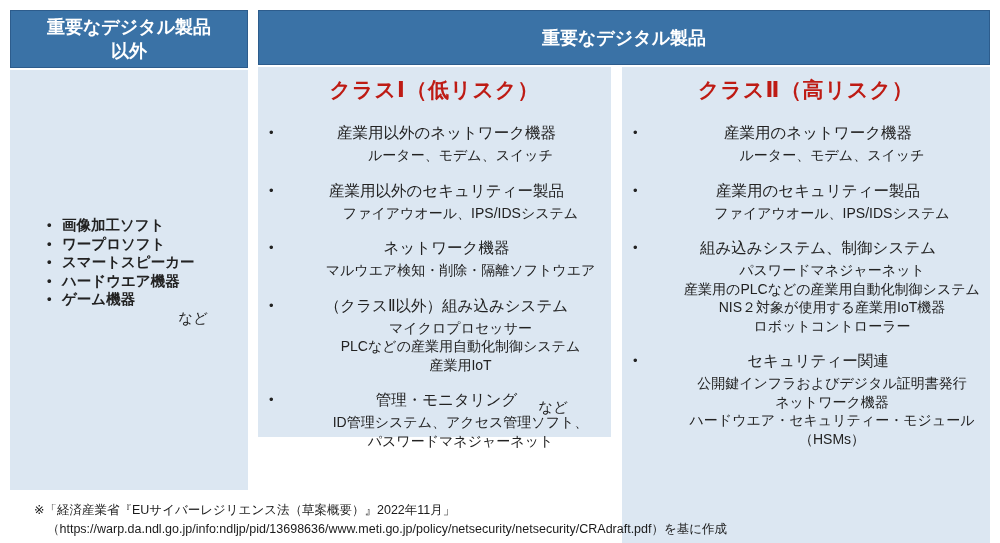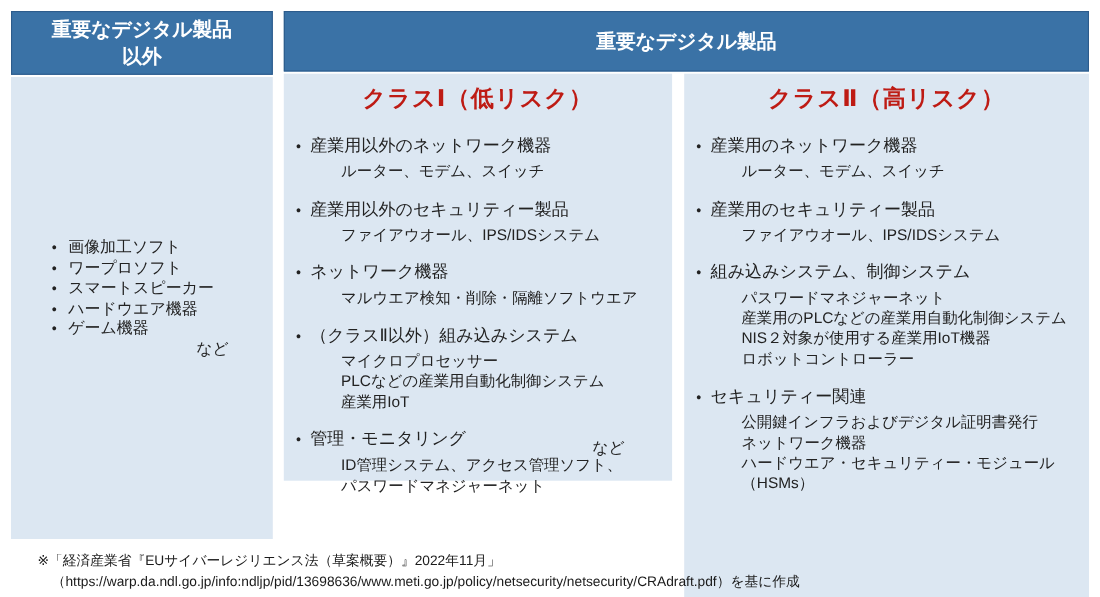--- a/index.html
+++ b/index.html
@@ -44,20 +44,21 @@
     background:var(--panel-bg);
     color:var(--body-text);
   }
   .left-panel{left:10px;top:70px;width:238px;height:420px;}
   .class1-panel{left:258px;top:67px;width:353px;height:370px;}
   .class2-panel{left:622px;top:67px;width:368px;height:521px;}
   
   .simple-list{
     list-style:none;
     padding-top:146px;
+    font-weight:bold;
   }
   .simple-list li{
     position:relative;
     padding-left:52px;
     font-size:14.5px;
     line-height:18.6px;
   }
   .simple-list li::before{
     content:"\2022";
     position:absolute;
@@ -75,21 +76,21 @@
   
   .class-title{
     margin-top:10px;
     text-align:center;
     color:var(--class-title-color);
     font-weight:bold;
     font-size:21px;
     line-height:26px;
     letter-spacing:1px;
   }
-  .groups{margin-top:20px;}
+  .groups{margin-top:20px;text-align:center;}
   .group{margin-bottom:16px;}
   .g-title{
     position:relative;
     padding-left:24px;
     font-size:15.5px;
     line-height:20px;
     margin-bottom:3px;
   }
   .g-title::before{
     content:"\2022";

